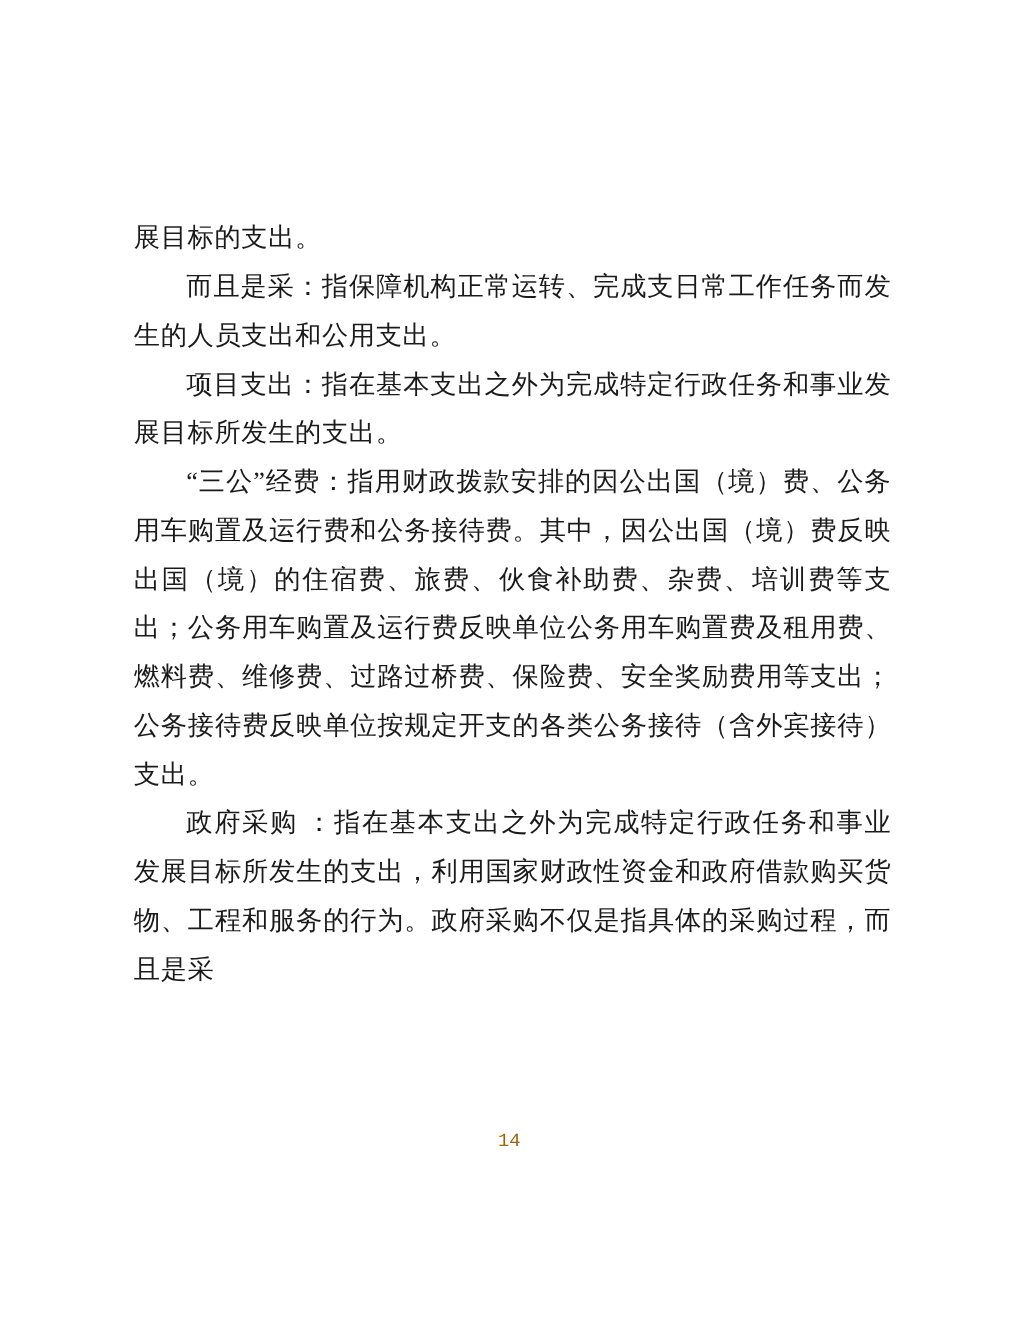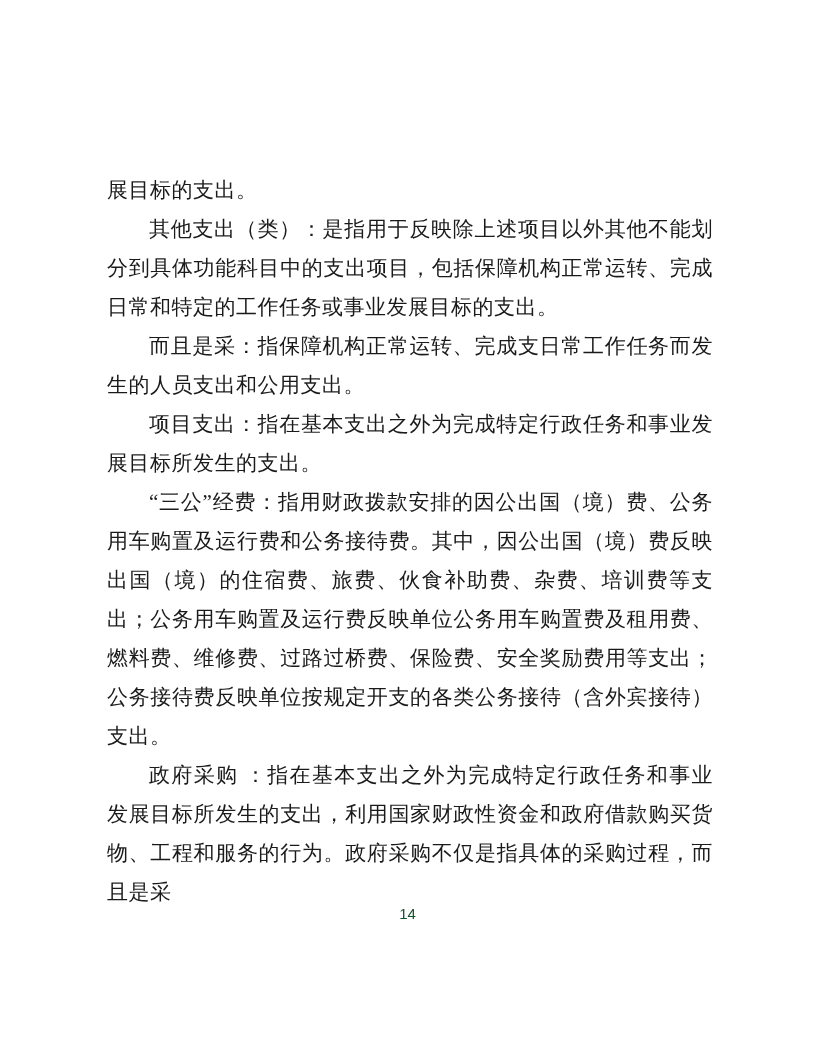--- a/index.html
+++ b/index.html
@@ -35,32 +35,31 @@
   }
   .content p.no-indent {
     text-indent: 0;
   }
   .page-number {
     position: absolute;
     top: 904px;
     left: 0;
     width: 100%;
     text-align: center;
-    color: #14532d;
-    font-family: Liberation Sans, sans-serif;
+    color: #a16207;
+    font-family: Liberation Mono, monospace;
     font-size: 15px;
     line-height: 20px;
   }
 </style>
 </head>
 <body>
 
 <div class="page">
   <div class="content">
     <p class="no-indent">展目标的支出。</p>
-    <p>其他支出（类）：是指用于反映除上述项目以外其他不能划分到具体功能科目中的支出项目，包括保障机构正常运转、完成日常和特定的工作任务或事业发展目标的支出。</p>
     <p>而且是采：指保障机构正常运转、完成支日常工作任务而发生的人员支出和公用支出。</p>
     <p>项目支出：指在基本支出之外为完成特定行政任务和事业发展目标所发生的支出。</p>
     <p>“三公”经费：指用财政拨款安排的因公出国（境）费、公务用车购置及运行费和公务接待费。其中，因公出国（境）费反映出国（境）的住宿费、旅费、伙食补助费、杂费、培训费等支出；公务用车购置及运行费反映单位公务用车购置费及租用费、燃料费、维修费、过路过桥费、保险费、安全奖励费用等支出；公务接待费反映单位按规定开支的各类公务接待（含外宾接待）支出。</p>
     <p>政府采购 ：指在基本支出之外为完成特定行政任务和事业发展目标所发生的支出，利用国家财政性资金和政府借款购买货物、工程和服务的行为。政府采购不仅是指具体的采购过程，而且是采</p>
   </div>
   <div class="page-number">14</div>
 </div>
 
 </body></html>

